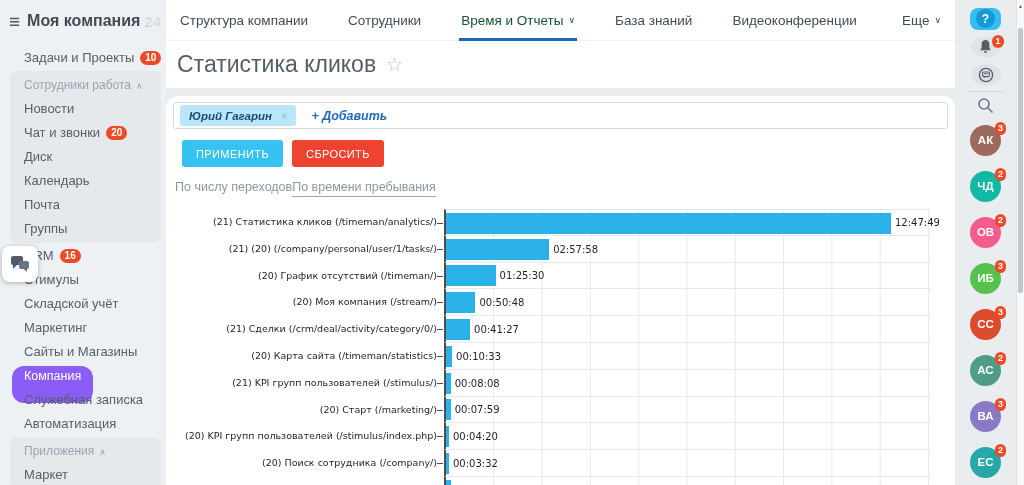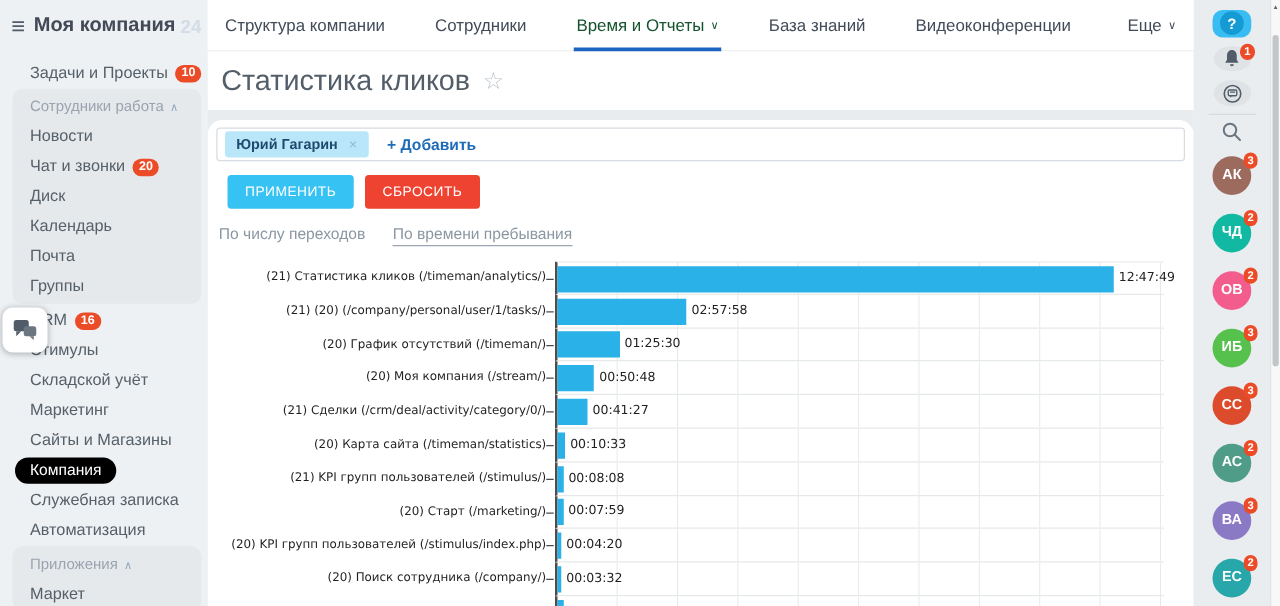--- a/index.html
+++ b/index.html
@@ -13,47 +13,47 @@
   .company { font-weight:bold; font-size:16px; color:#414a56; white-space:nowrap; }
   .brand24 { font-weight:bold; font-size:15px; color:#d2dde7; margin-left:-3px; }
   .side-list { padding-top:4px; }
   .side-item { height:24px; line-height:24px; padding-left:24px; font-size:13px; color:#566069; white-space:nowrap; cursor:pointer; }
   .side-group { background:#e6e9ec; border-radius:8px; margin:1px 5px 1px 10px; padding:2px 0; }
   .side-group .side-item { padding-left:14px; }
   .side-section { color:#99a4b0; font-size:12px; }
   .side-chev { font-size:9px; margin-left:5px; color:#8fa6bd; }
   .badge { display:inline-block; min-width:10px; padding:1px 5px; margin-left:6px; background:#ec4b27; color:#fff; border-radius:9px; font-size:10px; font-weight:bold; line-height:12px; text-align:center; vertical-align:1px; }
   .side-item.selected { padding-left:12px; }
-  .pill { background:#000000; color:#fff; border-radius:12px; padding:3px 12px 4px; font-size:12.5px; }
+  .pill { background:#8b5cf6; color:#fff; border-radius:12px; padding:3px 12px 20px; font-size:12.5px; }
   .chat-widget { position:absolute; left:2px; top:246px; width:36px; height:36px; background:#fff; border-radius:8px; box-shadow:0 1px 5px rgba(0,0,0,.28); display:flex; align-items:center; justify-content:center; z-index:6; cursor:pointer; }
 
   
   .main { width:789px; flex-shrink:0; display:flex; flex-direction:column; background:#fff; height:485px; }
   .topnav { height:41px; display:flex; align-items:center; padding:0 14px; gap:39px; background:#fff; border-bottom:1px solid #eef0f2; flex-shrink:0; }
   .nav-item { font-size:13.5px; color:#424c59; height:41px; line-height:41px; position:relative; white-space:nowrap; cursor:pointer; }
   .nav-item.active { color:#14532d; }
   .nav-item.active::after { content:""; position:absolute; left:-2px; right:-2px; bottom:0; height:3px; background:#1b64c0; }
   .chev { font-size:9px; margin-left:5px; vertical-align:2px; }
   .nav-more { margin-left:auto; }
   .title-row { height:47px; display:flex; align-items:center; padding-left:11px; flex-shrink:0; }
   .page-title { font-size:23px; font-weight:normal; color:#545e69; }
   .star { color:#bac2ca; font-size:19px; margin-left:10px; cursor:pointer; }
   .main-lower { flex:1; background:#e9ecee; padding-top:8px; overflow:hidden; }
   .card { height:100%; background:#fff; border-radius:12px 12px 0 0; overflow:hidden; }
-  .filter-box { margin:6px 7px 0; height:27px; border:1px solid #d6dce1; border-radius:3px; display:flex; align-items:center; padding:0 4px; cursor:text; }
+  .filter-box { margin:6px 7px 0; height:27px; border:1px solid #d6dce1; border-radius:3px; display:flex; align-items:center; padding:0 4px; cursor:text;font-style:italic; }
   .tag { background:#b9e7f9; border-radius:3px; height:21px; display:flex; align-items:center; padding:0 9px; font-size:11.5px; font-weight:bold; color:#1d4b6e; margin-left:2px; cursor:pointer; }
   .tag-x { margin-left:9px; color:#84b9d8; font-size:11px; font-weight:normal; cursor:pointer; }
   .add-link { margin-left:15px; color:#1e6bb8; font-weight:bold; font-size:12.5px; cursor:pointer; }
   .controls { display:flex; align-items:center; margin:11px 7px 0 5px; }
   .select { width:108px; height:27px; border:1px solid #c9d0d6; border-radius:3px; display:flex; align-items:center; padding:0 9px; font-size:12.5px; color:#535c69; cursor:pointer; background:#fff; }
   .select .chev { margin-left:auto; color:#7f8b96; }
   .btn { height:27px; padding:0 14px; border:none; border-radius:3px; font-family:"Liberation Sans",sans-serif; font-size:11px; font-weight:normal; color:#fff; letter-spacing:.4px; cursor:pointer; }
   .btn-apply { background:#36c2f2; margin-left:11px; }
   .btn-reset { background:#ee4331; margin-left:9px; }
-  .tabs { display:flex; gap:22px; margin:13px 7px 0 9px; font-size:12.5px; color:#8b97a2; }
+  .tabs { display:flex; margin:13px 7px 0 9px; font-size:12.5px; color:#8b97a2; }
   .tab { cursor:pointer; padding-bottom:2px; }
   .tab.active { border-bottom:1px solid #9aa5af; }
 
   
   .chart { margin-top:12px; height:287px; overflow:hidden; font-family:"DejaVu Sans", sans-serif; }
   .chart-row { display:flex; height:26.8px; }
   .row-label { width:278px; flex-shrink:0; text-align:right; font-size:9.5px; color:#1f1f1f; padding-right:7px; line-height:26.8px; white-space:nowrap; overflow:hidden; }
   .row-plot { position:relative; width:487px; height:100%; border-left:2px solid #4d4d4d; border-bottom:1px solid #e6e9ea;
     background-image:linear-gradient(to right, #e6e9ea 1px, transparent 1px); background-size:48.3px 100%; background-position:47.3px 0; }
   .chart-row:first-child .row-plot { border-top:1px solid #e6e9ea; }

